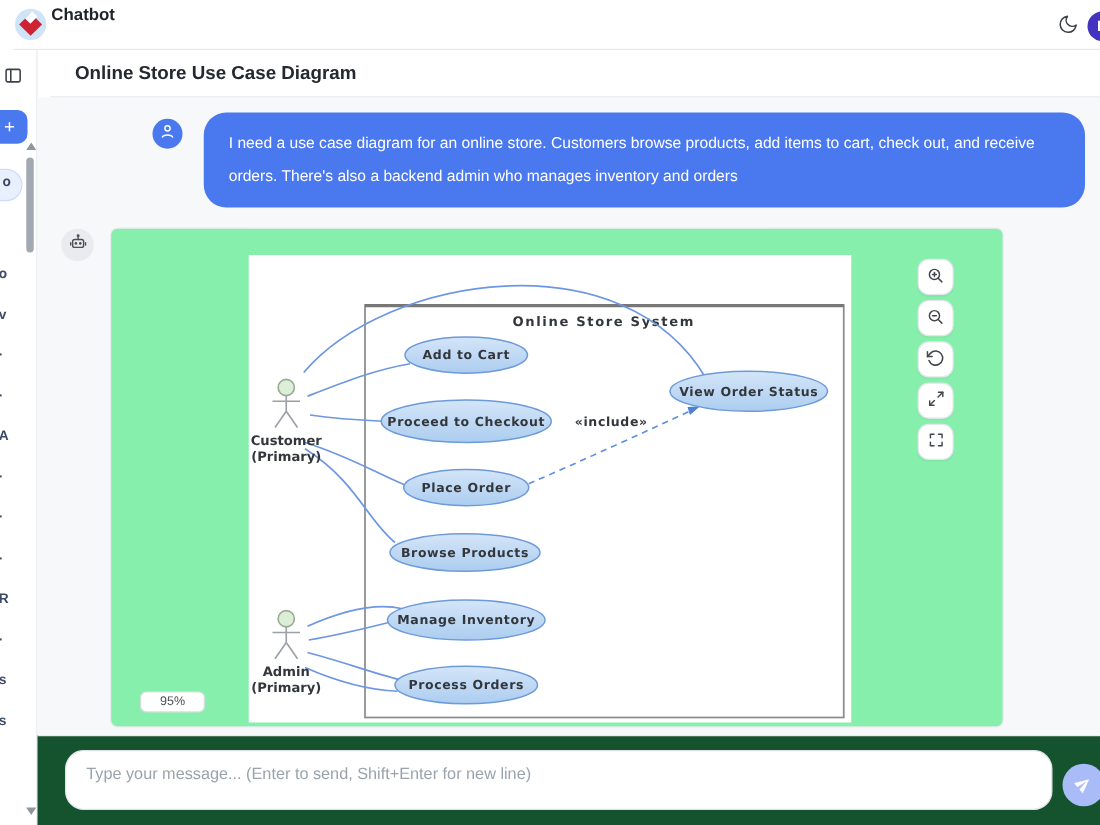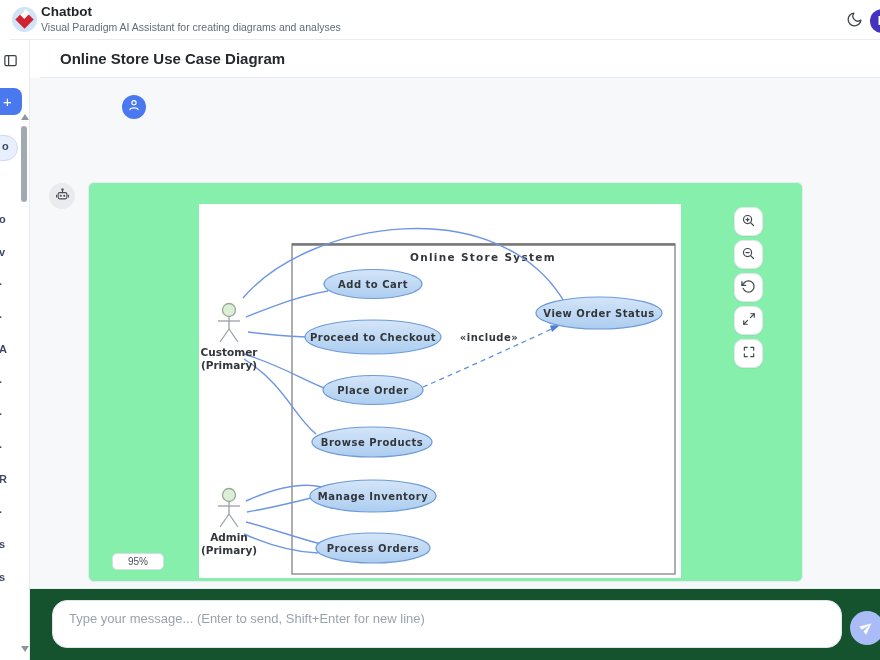--- a/index.html
+++ b/index.html
@@ -73,21 +73,20 @@
   
   .dsvg text { font-family:"DejaVu Sans", sans-serif; font-weight:bold; fill:#33373c; }
 </style>
 </head>
 <body>
 
 <div class="header">
   <div class="logo"></div>
   <div class="brand">
     <div class="t">Chatbot</div>
-    <div class="s">Visual Paradigm AI Assistant for creating diagrams and analyses</div>
   </div>
   <button class="icon-btn theme-btn">
     <span>
       <svg width="17" height="17" viewBox="0 0 24 24" fill="none" stroke="#3c4248" stroke-width="1.8" stroke-linejoin="round">
         <path d="M21 12.8A9 9 0 1 1 11.2 3a7 7 0 0 0 9.8 9.8z"></path>
       </svg>
     </span>
   </button>
   <div class="hdr-avatar">B</div>
 </div>
@@ -125,20 +124,21 @@
 
   <div class="chat">
     <div class="u-avatar">
       <span>
         <svg width="14" height="14" viewBox="0 0 24 24" fill="none" stroke="#fff" stroke-width="2" stroke-linecap="round">
           <circle cx="12" cy="8" r="3.6"></circle>
             <path d="M5 20c1.5-4 12.5-4 14 0"></path>
         </svg>
       </span>
     </div>
+    <div class="bubble">I need a use case diagram for an online store. Customers browse products, add items to cart, check out, and receive orders. There's also a backend admin who manages inventory and orders</div>
 
     <div class="bot-avatar">
       <span>
         <svg width="15" height="15" viewBox="0 0 24 24" fill="none" stroke="#4a5056" stroke-width="1.8" stroke-linecap="round">
           <rect x="5" y="9" width="14" height="10" rx="2.5"></rect>
           <line x1="12" y1="9" x2="12" y2="5"></line>
             <circle cx="12" cy="4" r="1"></circle>
           <circle cx="9.2" cy="14" r="0.8" fill="#4a5056"></circle>
             <circle cx="14.8" cy="14" r="0.8" fill="#4a5056"></circle>
           <line x1="2.5" y1="13" x2="2.5" y2="16"></line>

